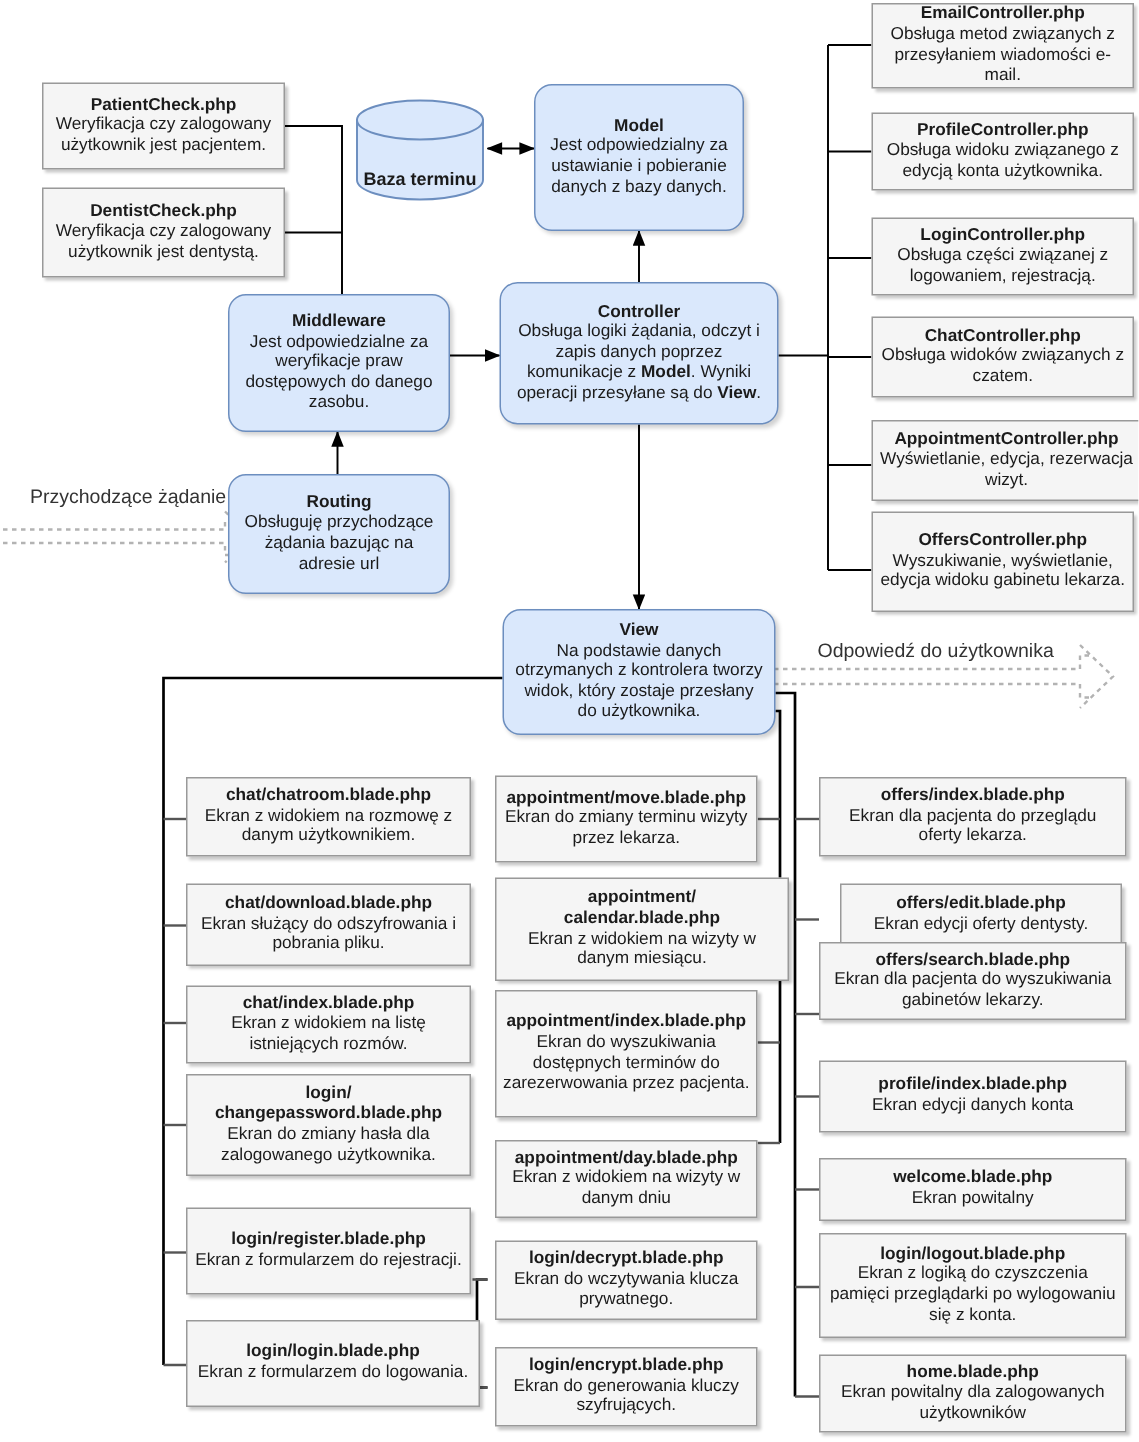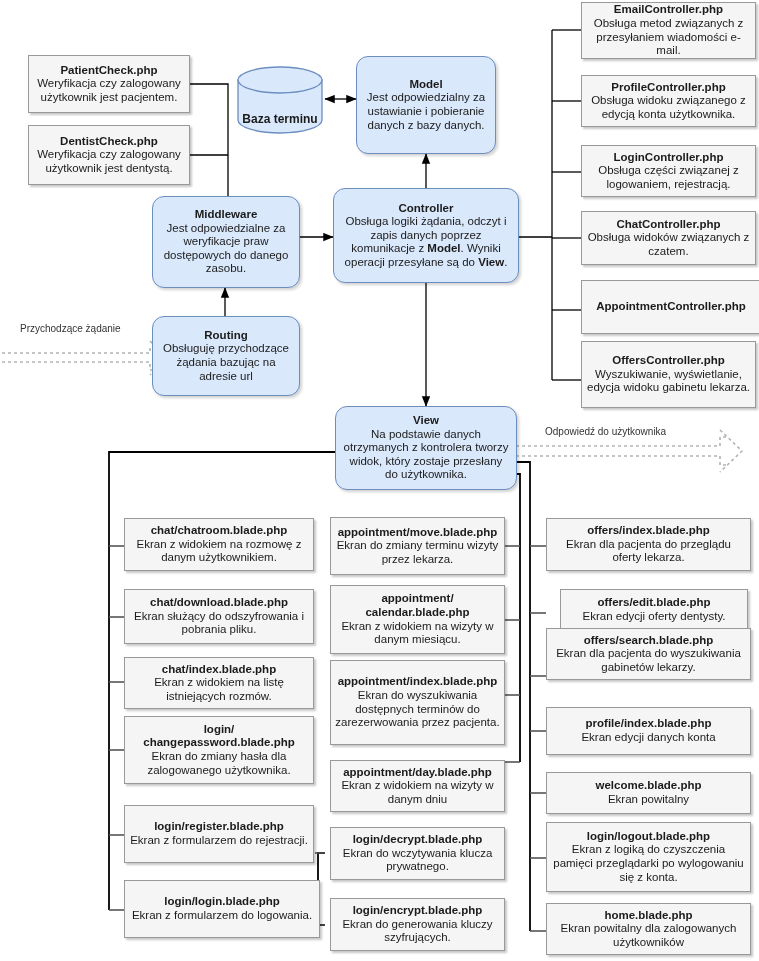--- a/index.html
+++ b/index.html
@@ -71,21 +71,21 @@
     text-align: center;
     width: 100%;
     top: 46px;
     left: 0;
   }
   .cyl {
     position: absolute;
   }
   .edge-label {
     position: absolute;
-    font-size: 10px;
+    font-size: 13px;
     color: #333333;
     white-space: nowrap;
   }
   b.inline { font-weight: bold; }
 </style>
 </head>
 <body>
 
 <div id="canvas">
 
@@ -241,20 +241,21 @@
     <span class="desc">Obsługa części związanej z logowaniem, rejestracją.</span>
   </div>
 
   <div class="node gbox" style="left:581px; top:211px; width:175px; height:54px;">
     <span class="title">ChatController.php</span>
     <span class="desc">Obsługa widoków związanych z czatem.</span>
   </div>
 
   <div class="node gbox" style="left:581px; top:280px; width:180px; height:54px;">
     <span class="title">AppointmentController.php</span>
+    <span class="desc">Wyświetlanie, edycja, rezerwacja wizyt.</span>
   </div>
 
   <div class="node gbox" style="left:581px; top:341px; width:175px; height:67px;">
     <span class="title">OffersController.php</span>
     <span class="desc">Wyszukiwanie, wyświetlanie, edycja widoku gabinetu lekarza.</span>
   </div>
 
   <div class="node gbox" style="left:124px; top:518px; width:190px; height:53px;">
     <span class="title">chat/chatroom.blade.php</span>
     <span class="desc">Ekran z widokiem na rozmowę z danym użytkownikiem.</span>
@@ -284,21 +285,21 @@
   <div class="node gbox" style="left:124px; top:880px; width:196px; height:58px;">
     <span class="title">login/login.blade.php</span>
     <span class="desc">Ekran z formularzem do logowania.</span>
   </div>
 
   <div class="node gbox" style="left:330px; top:517px; width:175px; height:58px;">
     <span class="title">appointment/move.blade.php</span>
     <span class="desc">Ekran do zmiany terminu wizyty przez lekarza.</span>
   </div>
 
-  <div class="node gbox" style="left:330px; top:585px; width:175px; height:69px;">
+  <div class="node gbox" style="left:330px; top:585px; width:196px; height:69px;">
     <span class="title">appointment/</span>
     <span class="title">calendar.blade.php</span>
     <span class="desc">Ekran z widokiem na wizyty w danym miesiącu.</span>
   </div>
 
   <div class="node gbox" style="left:330px; top:660px; width:175px; height:85px;">
     <span class="title">appointment/index.blade.php</span>
     <span class="desc">Ekran do wyszukiwania dostępnych terminów do zarezerwowania przez pacjenta.</span>
   </div>
 

